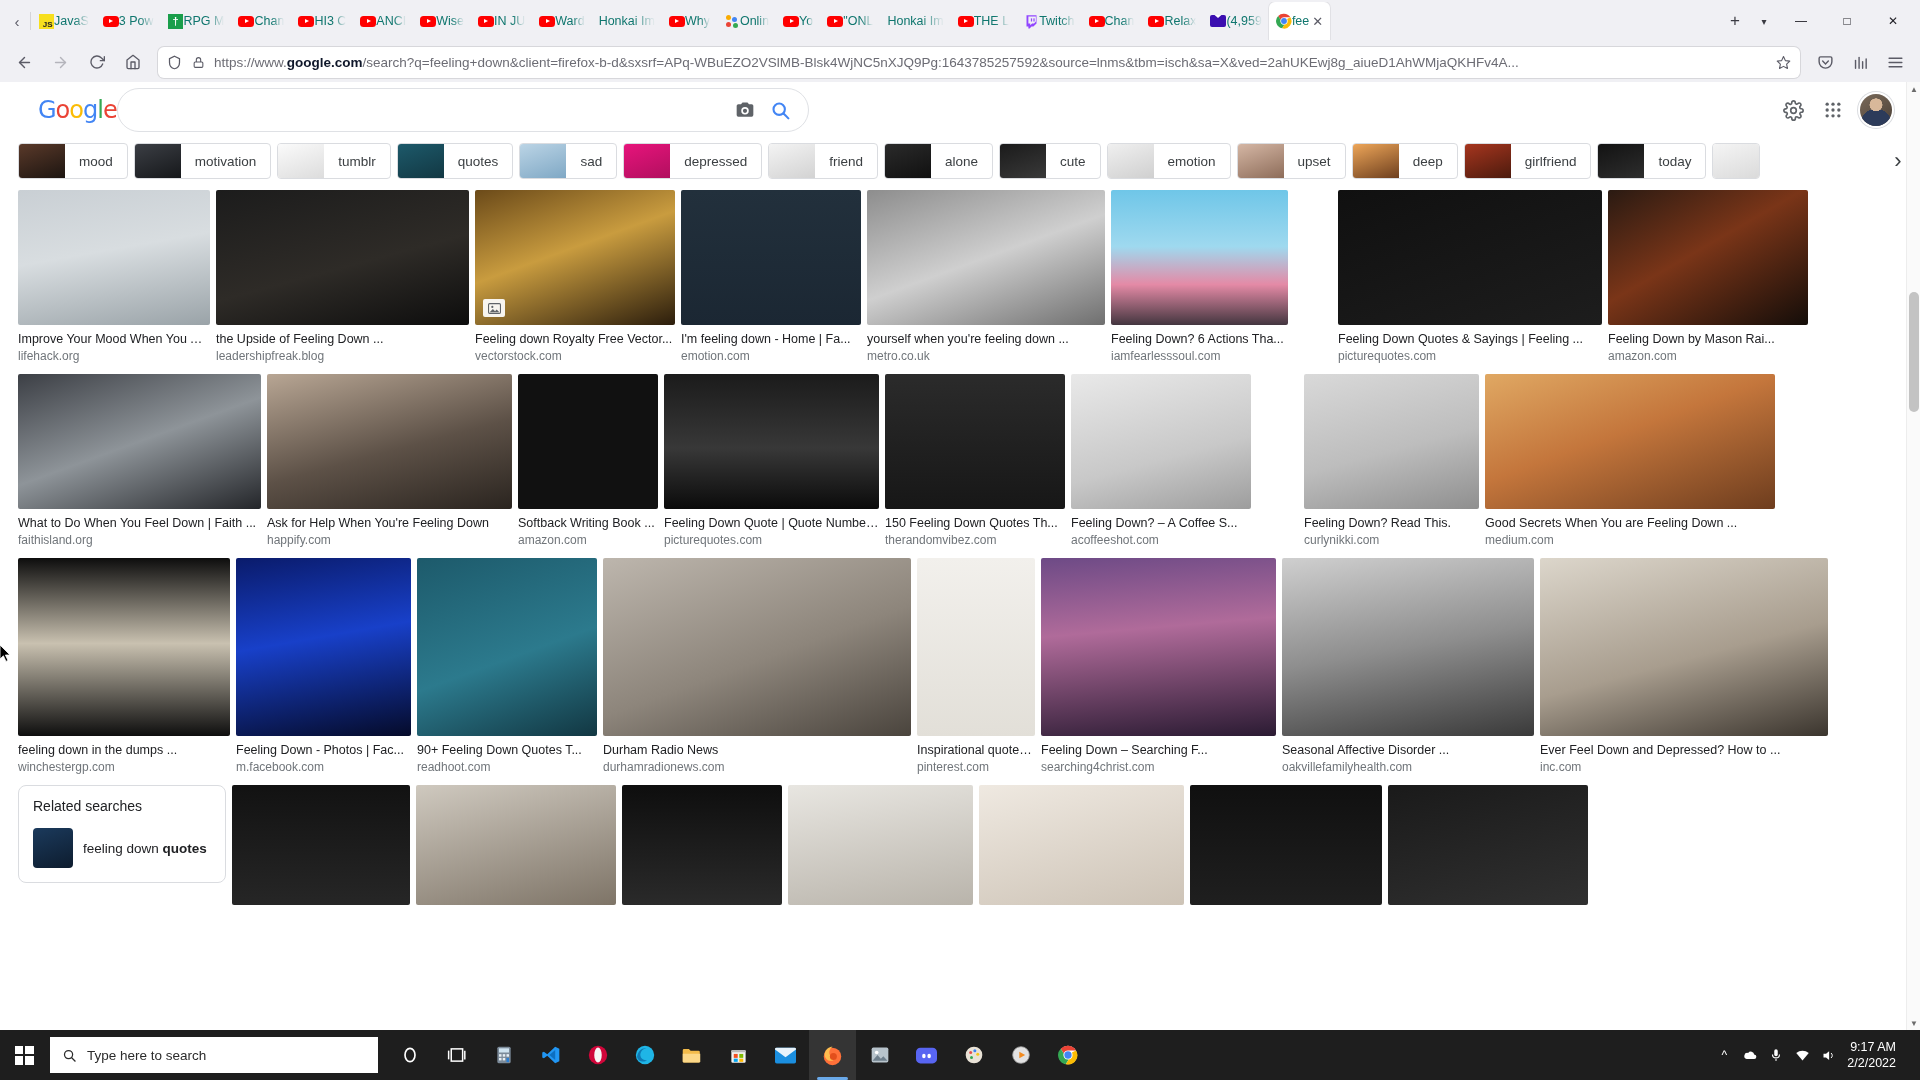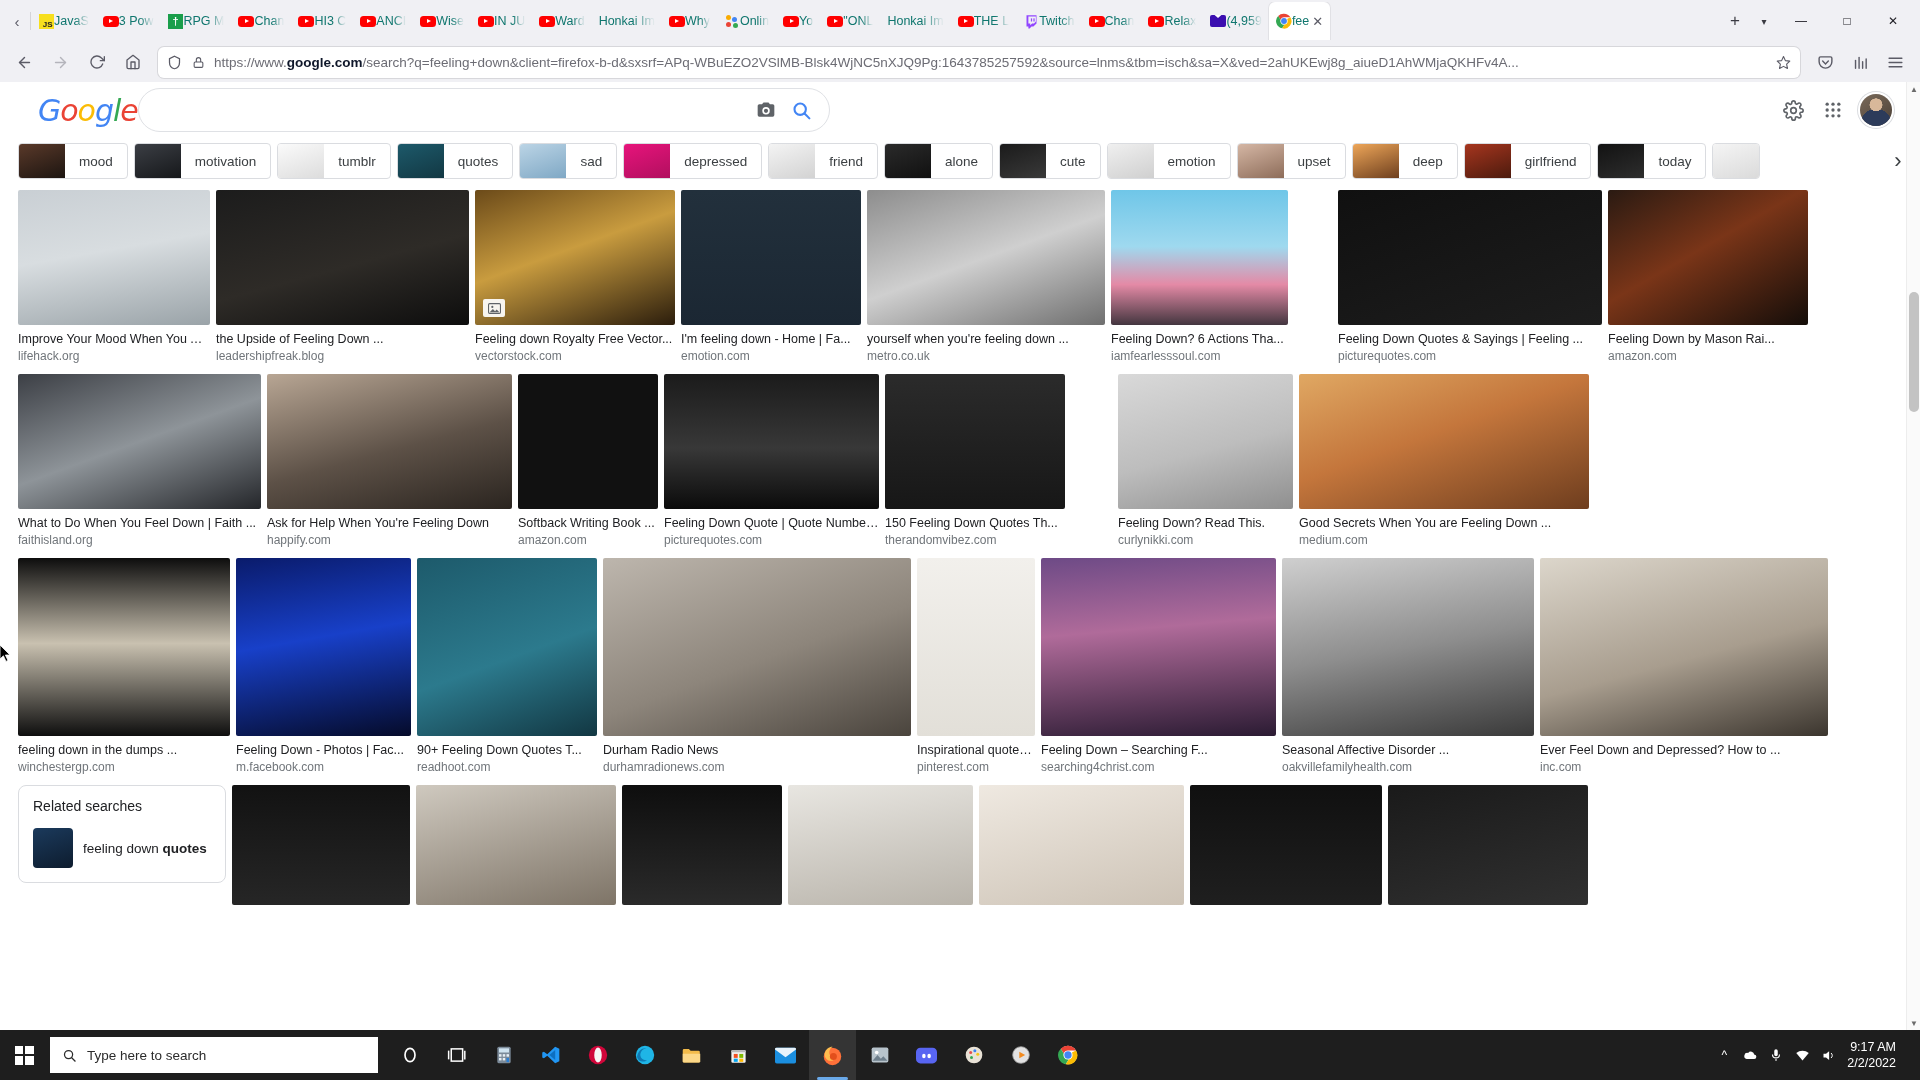--- a/index.html
+++ b/index.html
@@ -73,21 +73,21 @@
     -webkit-mask-image:linear-gradient(to right,#000 97%,transparent 100%);
     mask-image:linear-gradient(to right,#000 97%,transparent 100%);}
   .urltext b{color:#0f172a;font-weight:700;}
   .urlicon{width:17px;height:17px;flex:none;display:flex;align-items:center;justify-content:center;color:#5b5b66;}
   .navright{display:flex;align-items:center;gap:2px;flex:none;}
 
   
   .page{flex:1;background:#fff;position:relative;overflow:hidden;}
 
   .ghead{height:56px;display:flex;align-items:center;padding:0 18px;gap:0;background:#fff;}
-  .glogo{font-size:30px;letter-spacing:-1px;font-family:"DejaVu Sans",sans-serif;margin-left:20px;white-space:nowrap;font-style:italic;}
+  .glogo{font-size:24px;letter-spacing:-1px;font-family:"DejaVu Sans",sans-serif;margin-left:20px;white-space:nowrap;}
   .glogo span:nth-child(1){color:#4285f4;}
   .glogo span:nth-child(2){color:#ea4335;}
   .glogo span:nth-child(3){color:#fbbc05;}
   .glogo span:nth-child(4){color:#4285f4;}
   .glogo span:nth-child(5){color:#34a853;}
   .glogo span:nth-child(6){color:#ea4335;}
   .gsearch{
     width:692px;height:44px;border:1px solid #dfe1e5;border-radius:24px;
     display:flex;align-items:center;padding:0 16px;gap:14px;background:#fff;
   }
@@ -594,20 +594,27 @@
               <div class="d">picturequotes.com</div>
             </div>
           </div>
           <div class="cell" style="width: 180px;">
             <div class="thumb" style="width: 180px; height: 135px; background: linear-gradient(rgb(43, 43, 43) 0%, rgb(23, 23, 23) 100%);"></div>
             <div class="cap">
               <div class="t">150 Feeling Down Quotes Th...</div>
               <div class="d">therandomvibez.com</div>
             </div>
           </div>
+          <div class="cell" style="width: 180px;">
+            <div class="thumb" style="width: 180px; height: 135px; background: linear-gradient(165deg, rgb(233, 233, 233) 0%, rgb(200, 200, 200) 60%, rgb(157, 157, 157) 100%);"></div>
+            <div class="cap">
+              <div class="t">Feeling Down? – A Coffee S...</div>
+              <div class="d">acoffeeshot.com</div>
+            </div>
+          </div>
           <div class="cell" style="width: 175px; margin-left: 47px;">
             <div class="thumb" style="width: 175px; height: 135px; background: linear-gradient(165deg, rgb(217, 217, 217) 0%, rgb(189, 189, 189) 55%, rgb(143, 143, 143) 100%);"></div>
             <div class="cap">
               <div class="t">Feeling Down? Read This.</div>
               <div class="d">curlynikki.com</div>
             </div>
           </div>
           <div class="cell" style="width: 290px;">
             <div class="thumb" style="width: 290px; height: 135px; background: linear-gradient(160deg, rgb(224, 168, 99) 0%, rgb(196, 118, 60) 45%, rgb(110, 61, 30) 100%);"></div>
             <div class="cap">

